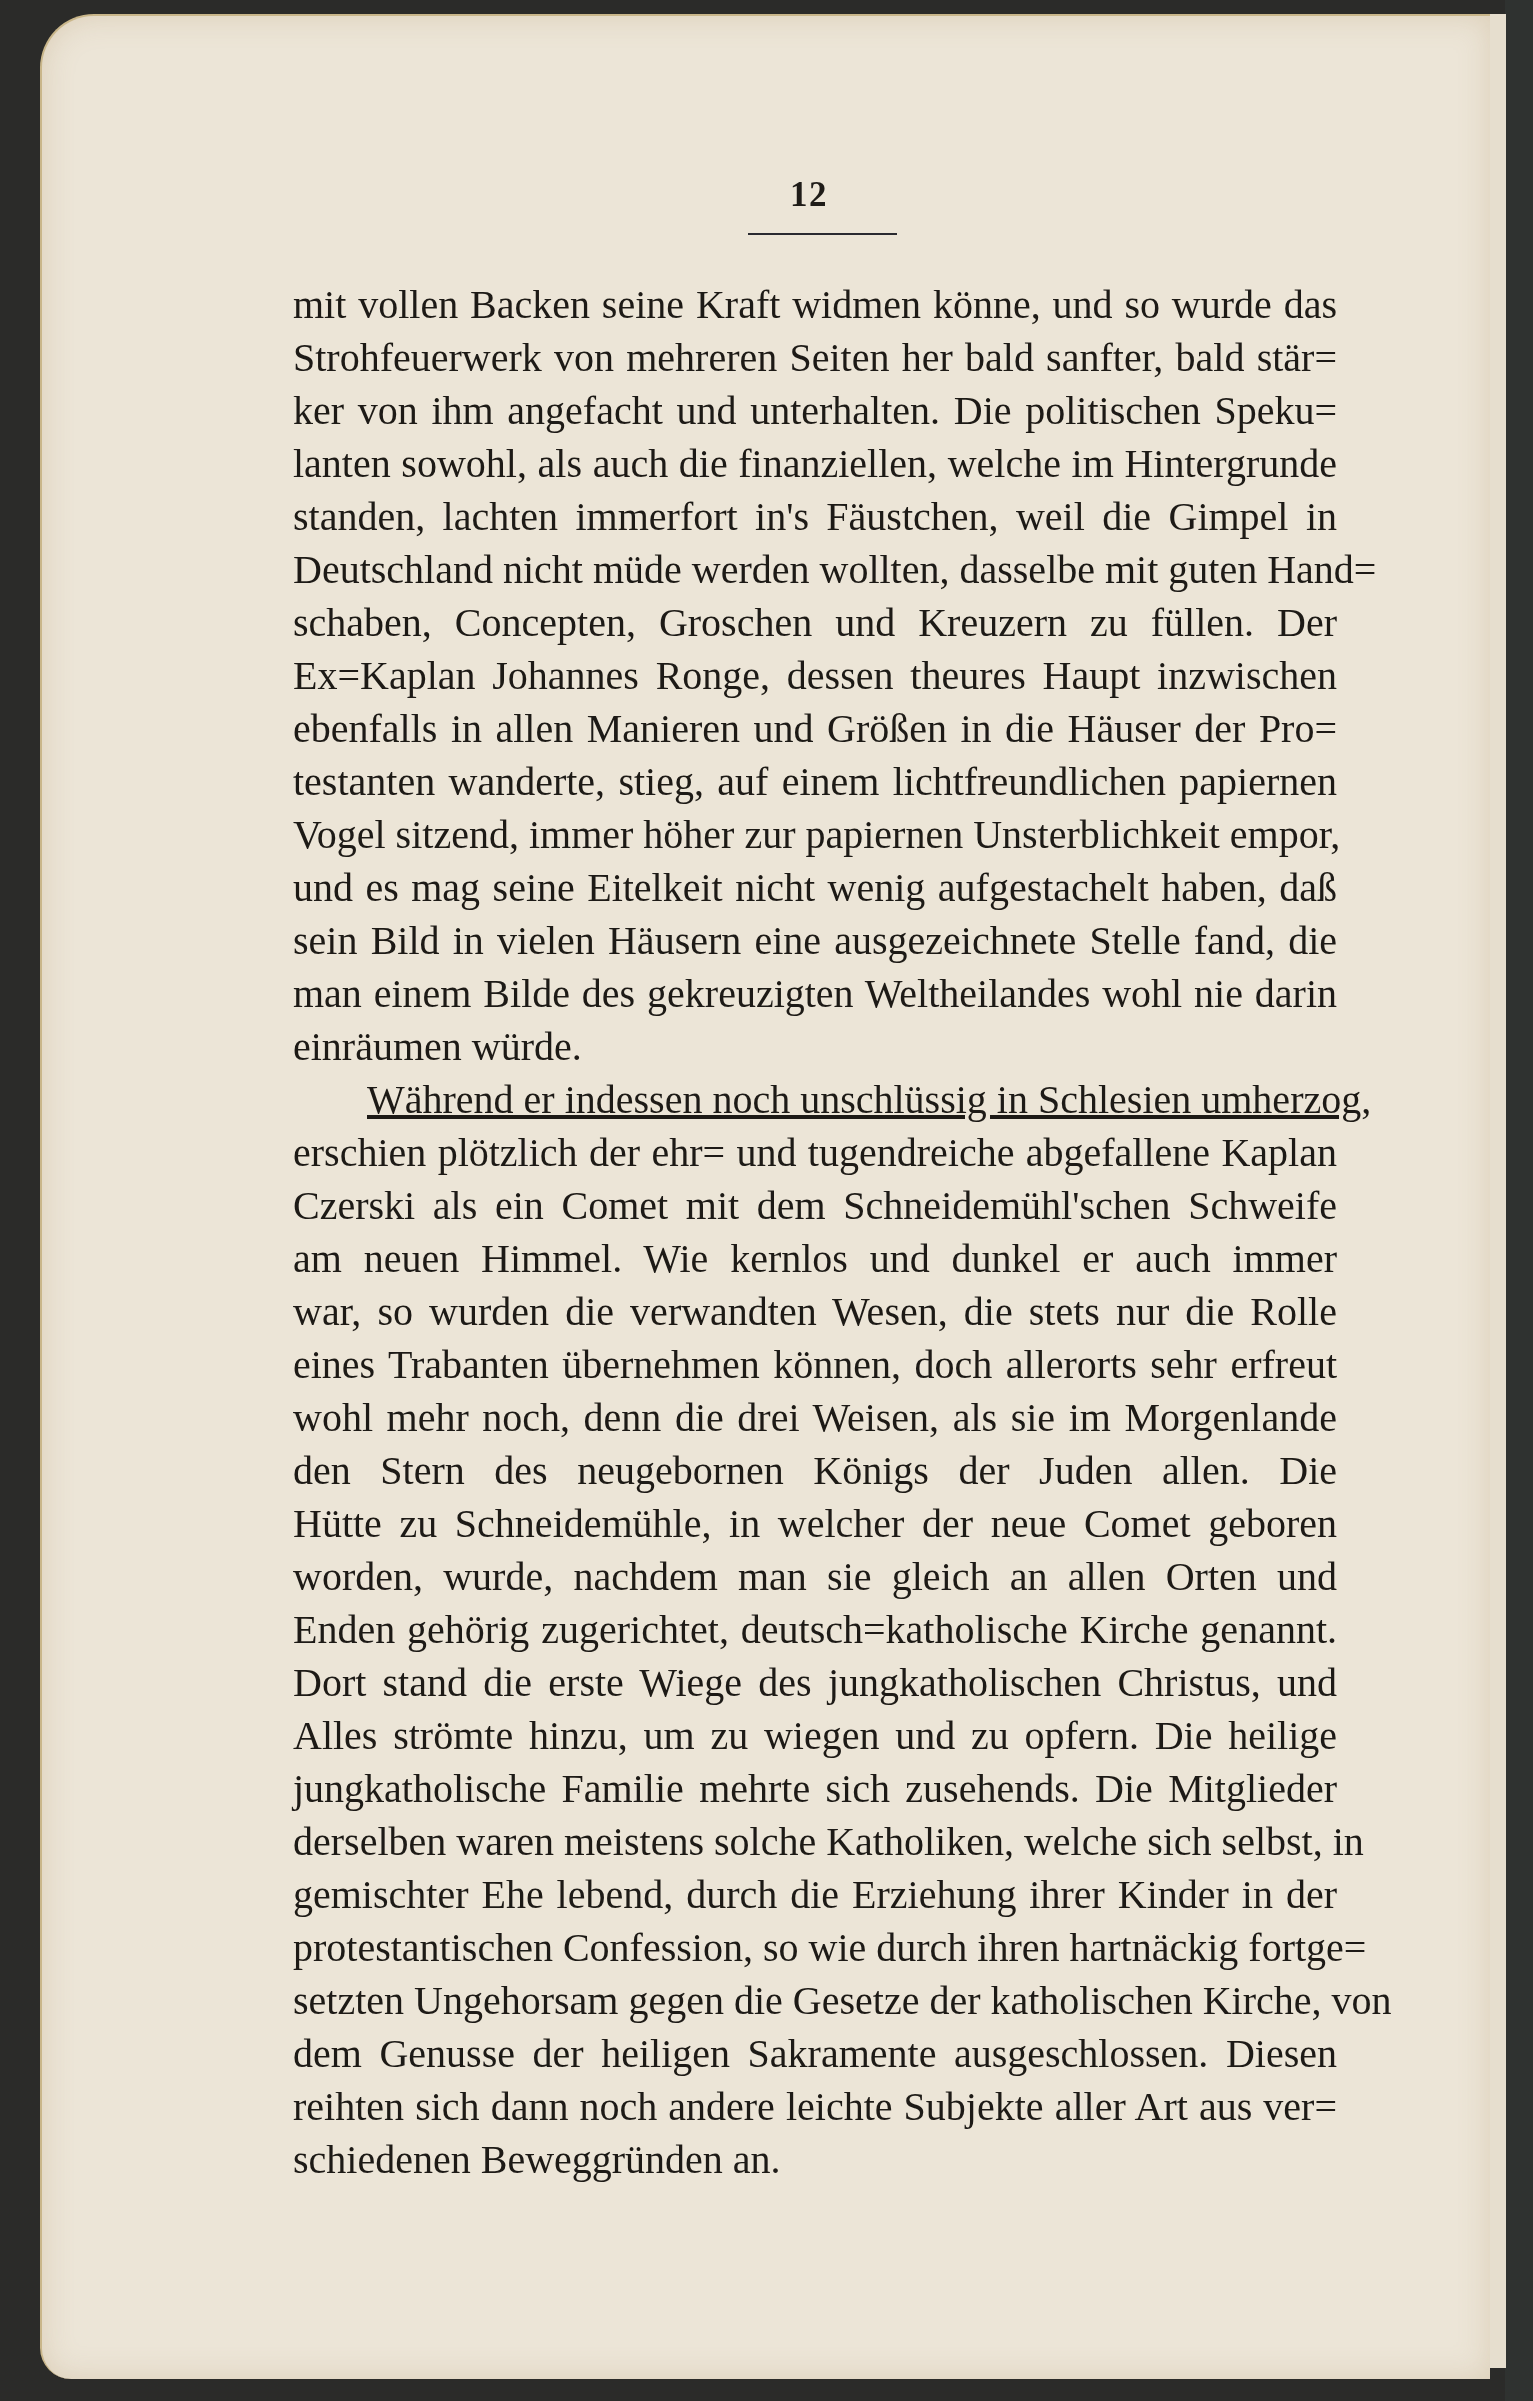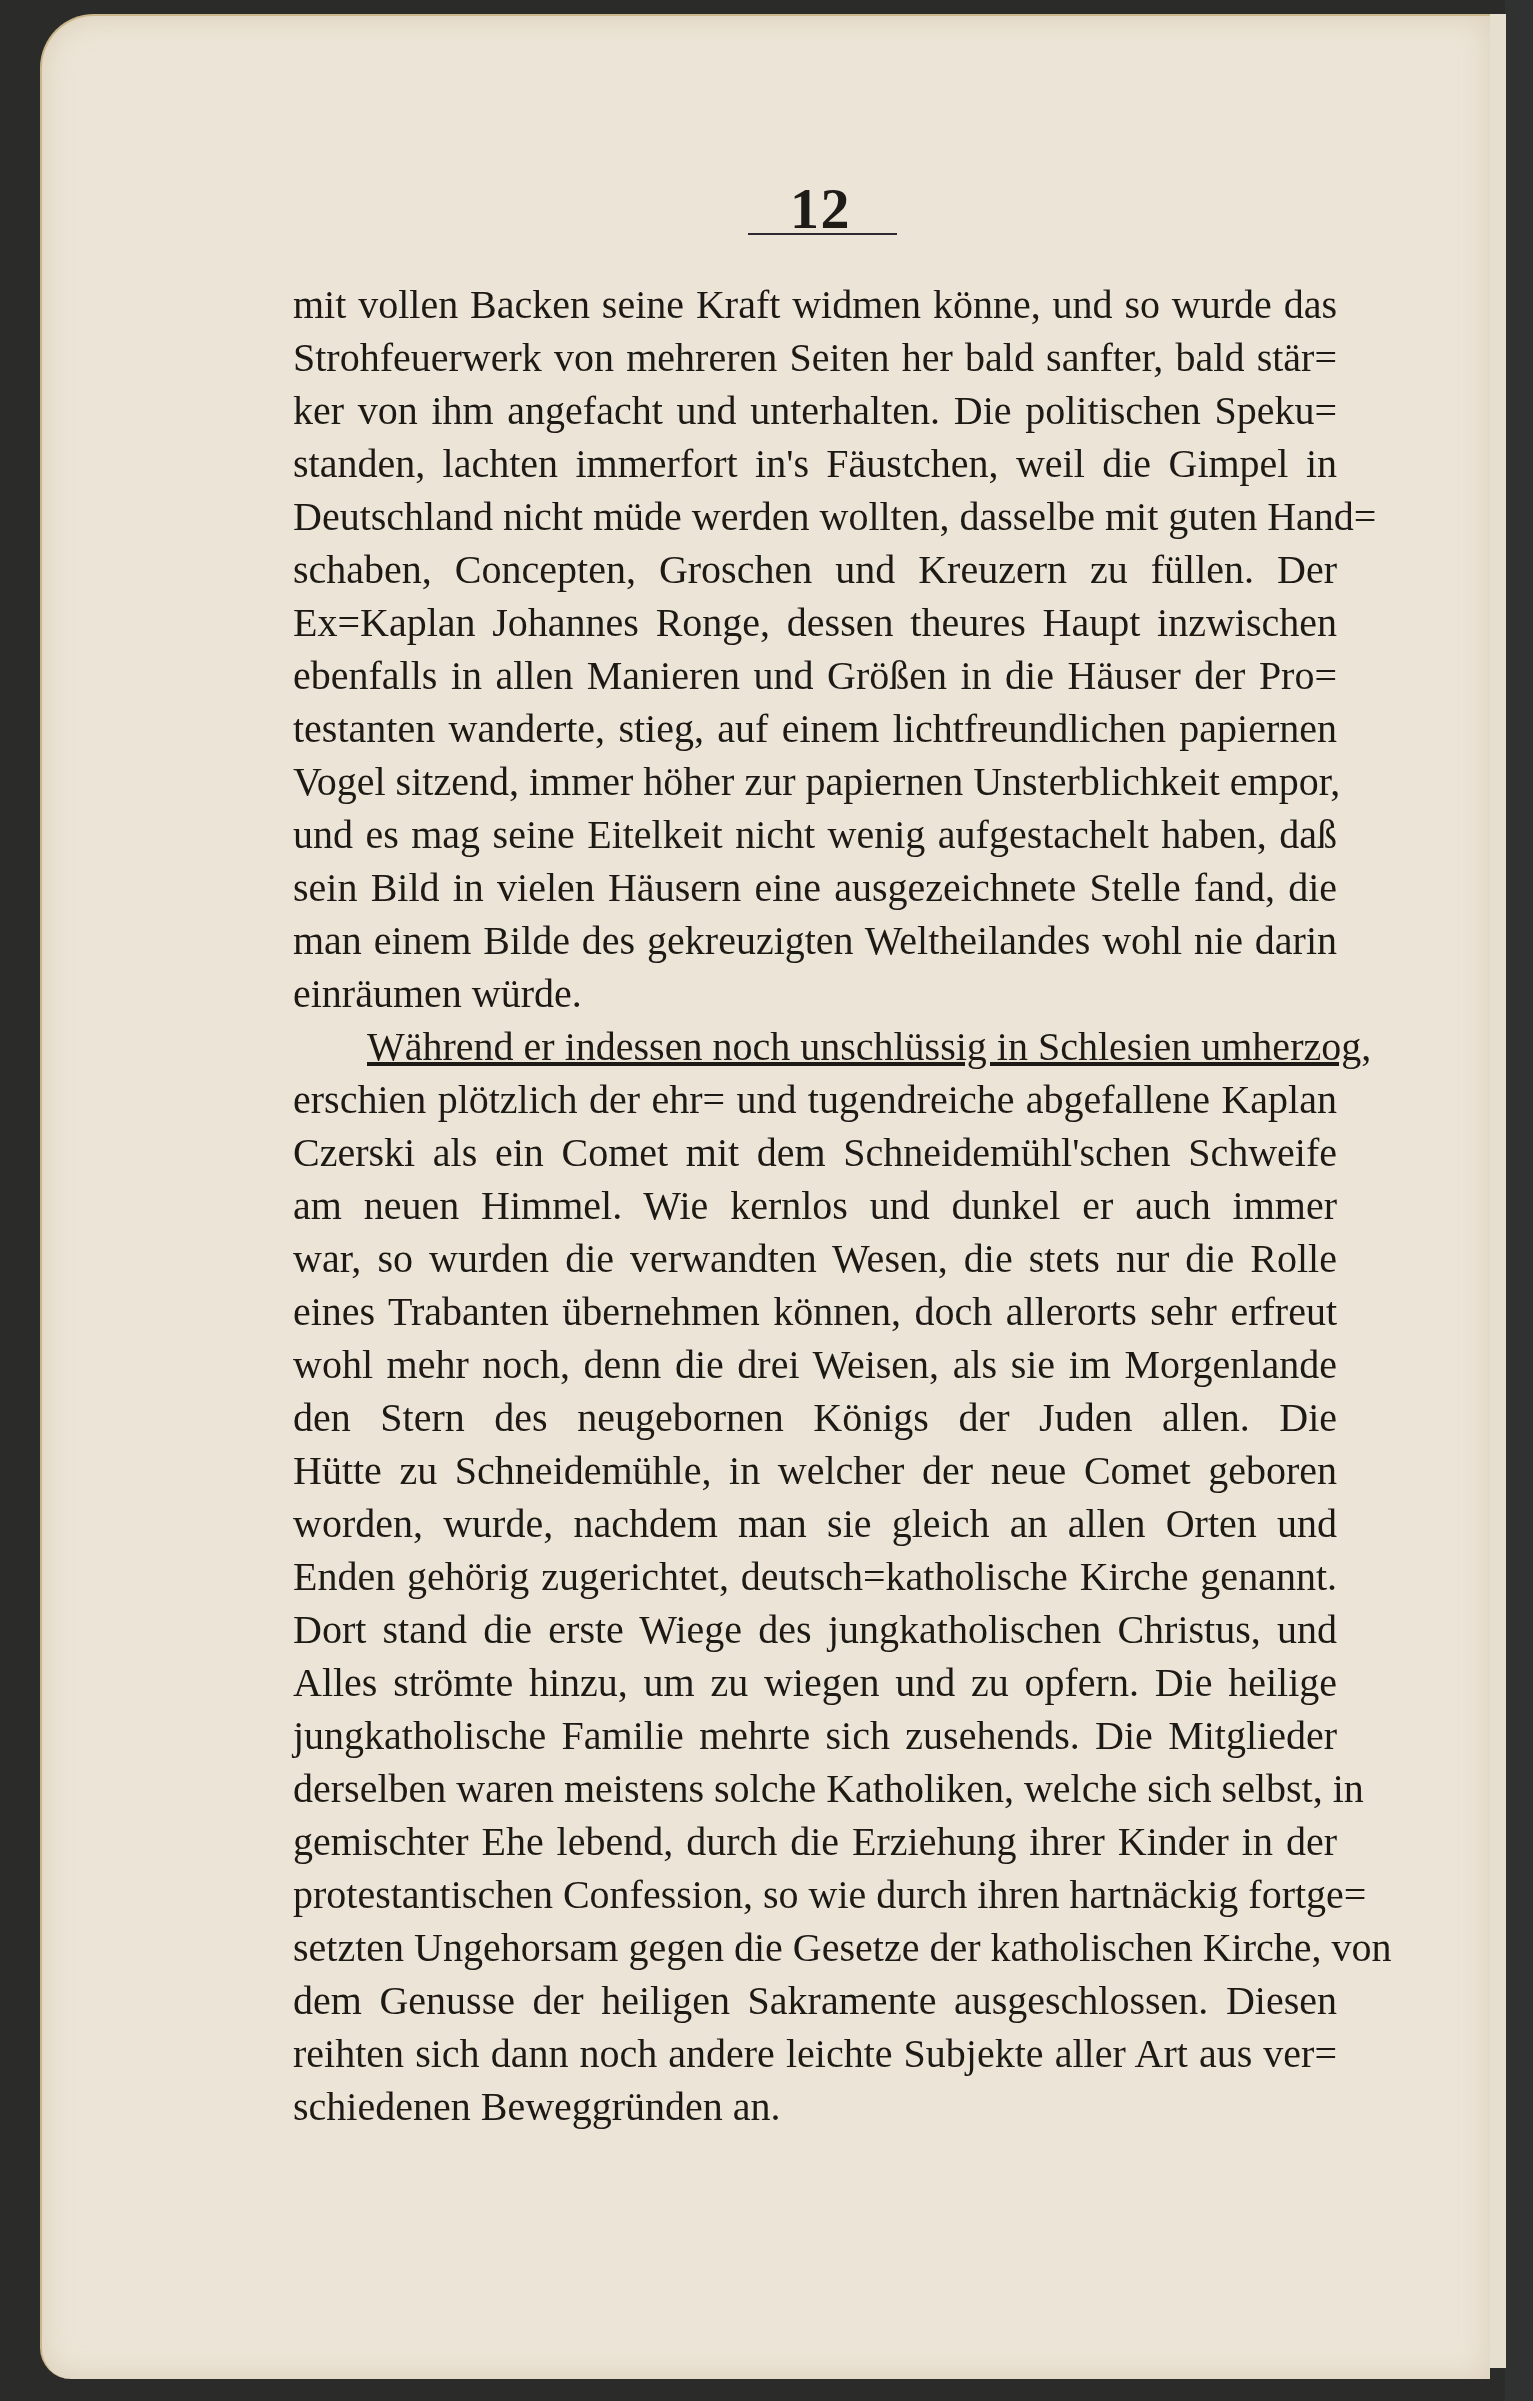--- a/index.html
+++ b/index.html
@@ -40,21 +40,21 @@
       left: 1505px;
       top: 0;
       width: 28px;
       height: 2401px;
       background: #2f3230;
     }
     .page-number {
       position: absolute;
       left: 790px;
       top: 175px;
-      font-size: 58px;
+      font-size: 35px;
       font-weight: bold;
       color: #1f1c18;
       letter-spacing: 1.5px;
     }
     .header-rule {
       position: absolute;
       left: 748px;
       top: 233px;
       width: 149px;
       height: 2.3px;
@@ -92,20 +92,21 @@
 <div class="page">
 </div>
 
 <div class="page-number">12</div>
 <div class="header-rule"></div>
 
 <div class="text-block">
   <div class="line">mit vollen Backen seine Kraft widmen könne, und so wurde das</div>
   <div class="line">Strohfeuerwerk von mehreren Seiten her bald sanfter, bald stär=</div>
   <div class="line">ker von ihm angefacht und unterhalten. Die politischen Speku=</div>
+  <div class="line">lanten sowohl, als auch die finanziellen, welche im Hintergrunde</div>
   <div class="line">standen, lachten immerfort in's Fäustchen, weil die Gimpel in</div>
   <div class="line">Deutschland nicht müde werden wollten, dasselbe mit guten Hand=</div>
   <div class="line">schaben, Concepten, Groschen und Kreuzern zu füllen. Der</div>
   <div class="line">Ex=Kaplan Johannes Ronge, dessen theures Haupt inzwischen</div>
   <div class="line">ebenfalls in allen Manieren und Größen in die Häuser der Pro=</div>
   <div class="line">testanten wanderte, stieg, auf einem lichtfreundlichen papiernen</div>
   <div class="line">Vogel sitzend, immer höher zur papiernen Unsterblichkeit empor,</div>
   <div class="line">und es mag seine Eitelkeit nicht wenig aufgestachelt haben, daß</div>
   <div class="line">sein Bild in vielen Häusern eine ausgezeichnete Stelle fand, die</div>
   <div class="line">man einem Bilde des gekreuzigten Weltheilandes wohl nie darin</div>

